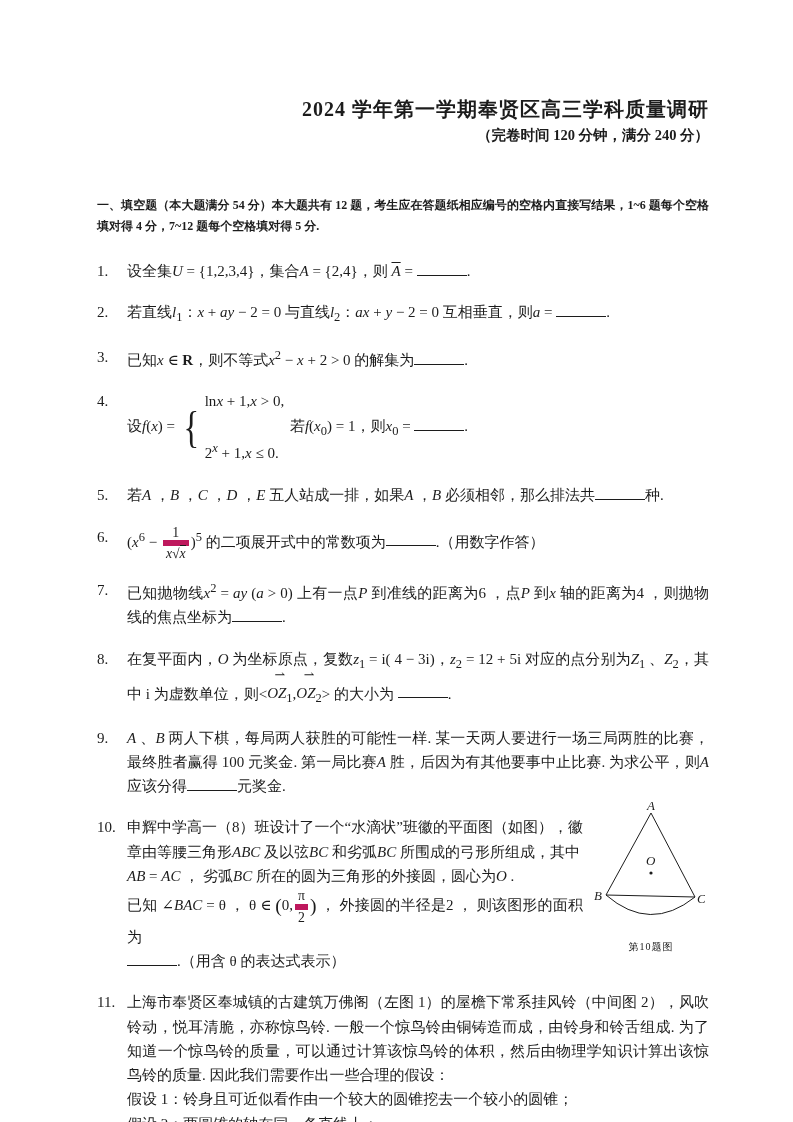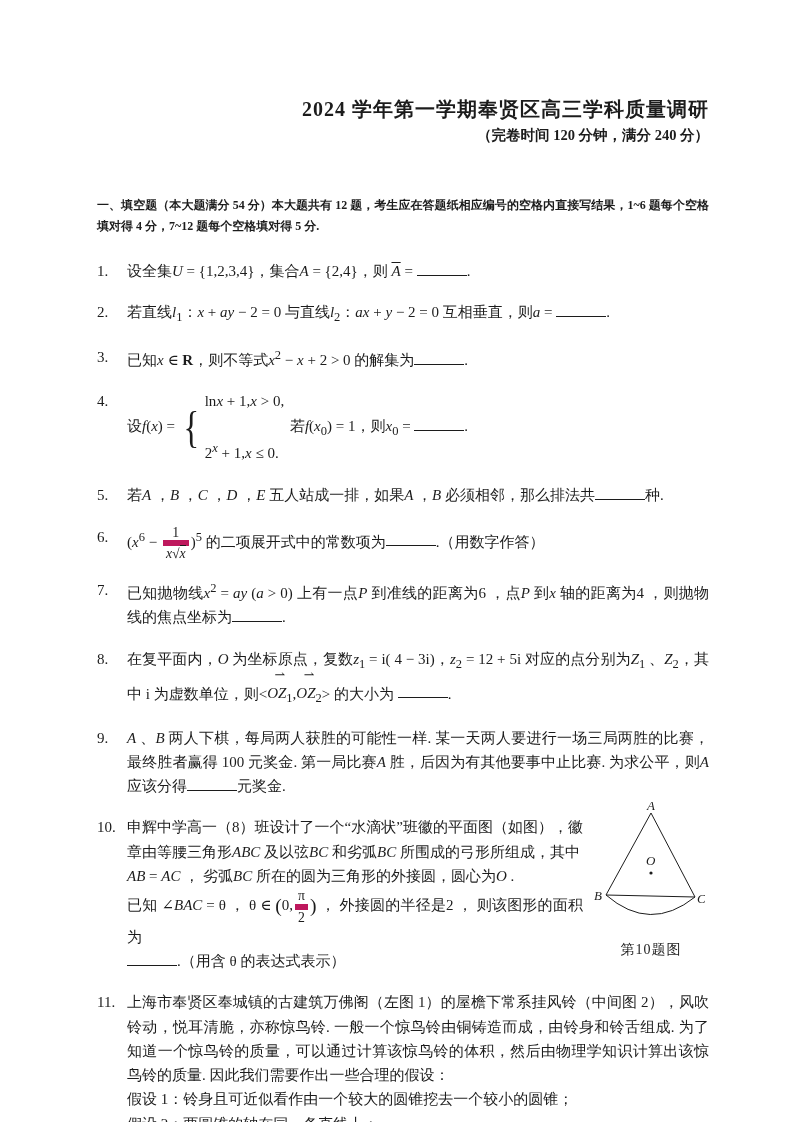--- a/index.html
+++ b/index.html
@@ -57,21 +57,21 @@
   .vec { position: relative; display: inline-block; margin-top: 0.5em; }
   .vec .vec-arrow {
     position: absolute; top: -0.95em; left: 0; width: 100%;
     text-align: center; font-size: 0.85em; line-height: 1;
   }
   
   .sqrt-bar { border-top: 1px solid #1c1c1c; }
   
   .q-figure { float: right; width: 116px; margin: -16px 0 4px 10px; text-align: center; }
   .q-figure svg { display: block; }
-  .figure-caption { font-size: 14px; margin-top: 2px; letter-spacing: 1px; }
+  .figure-caption { font-size: 10px; margin-top: 2px; letter-spacing: 1px; }
 </style>
 </head>
 <body>
 
 <div class="page">
 
   <header class="doc-header">
     <div class="doc-title">2024 学年第一学期奉贤区高三学科质量调研</div>
     <div class="doc-info">（完卷时间 120 分钟，满分 240 分）</div>
   </header>

